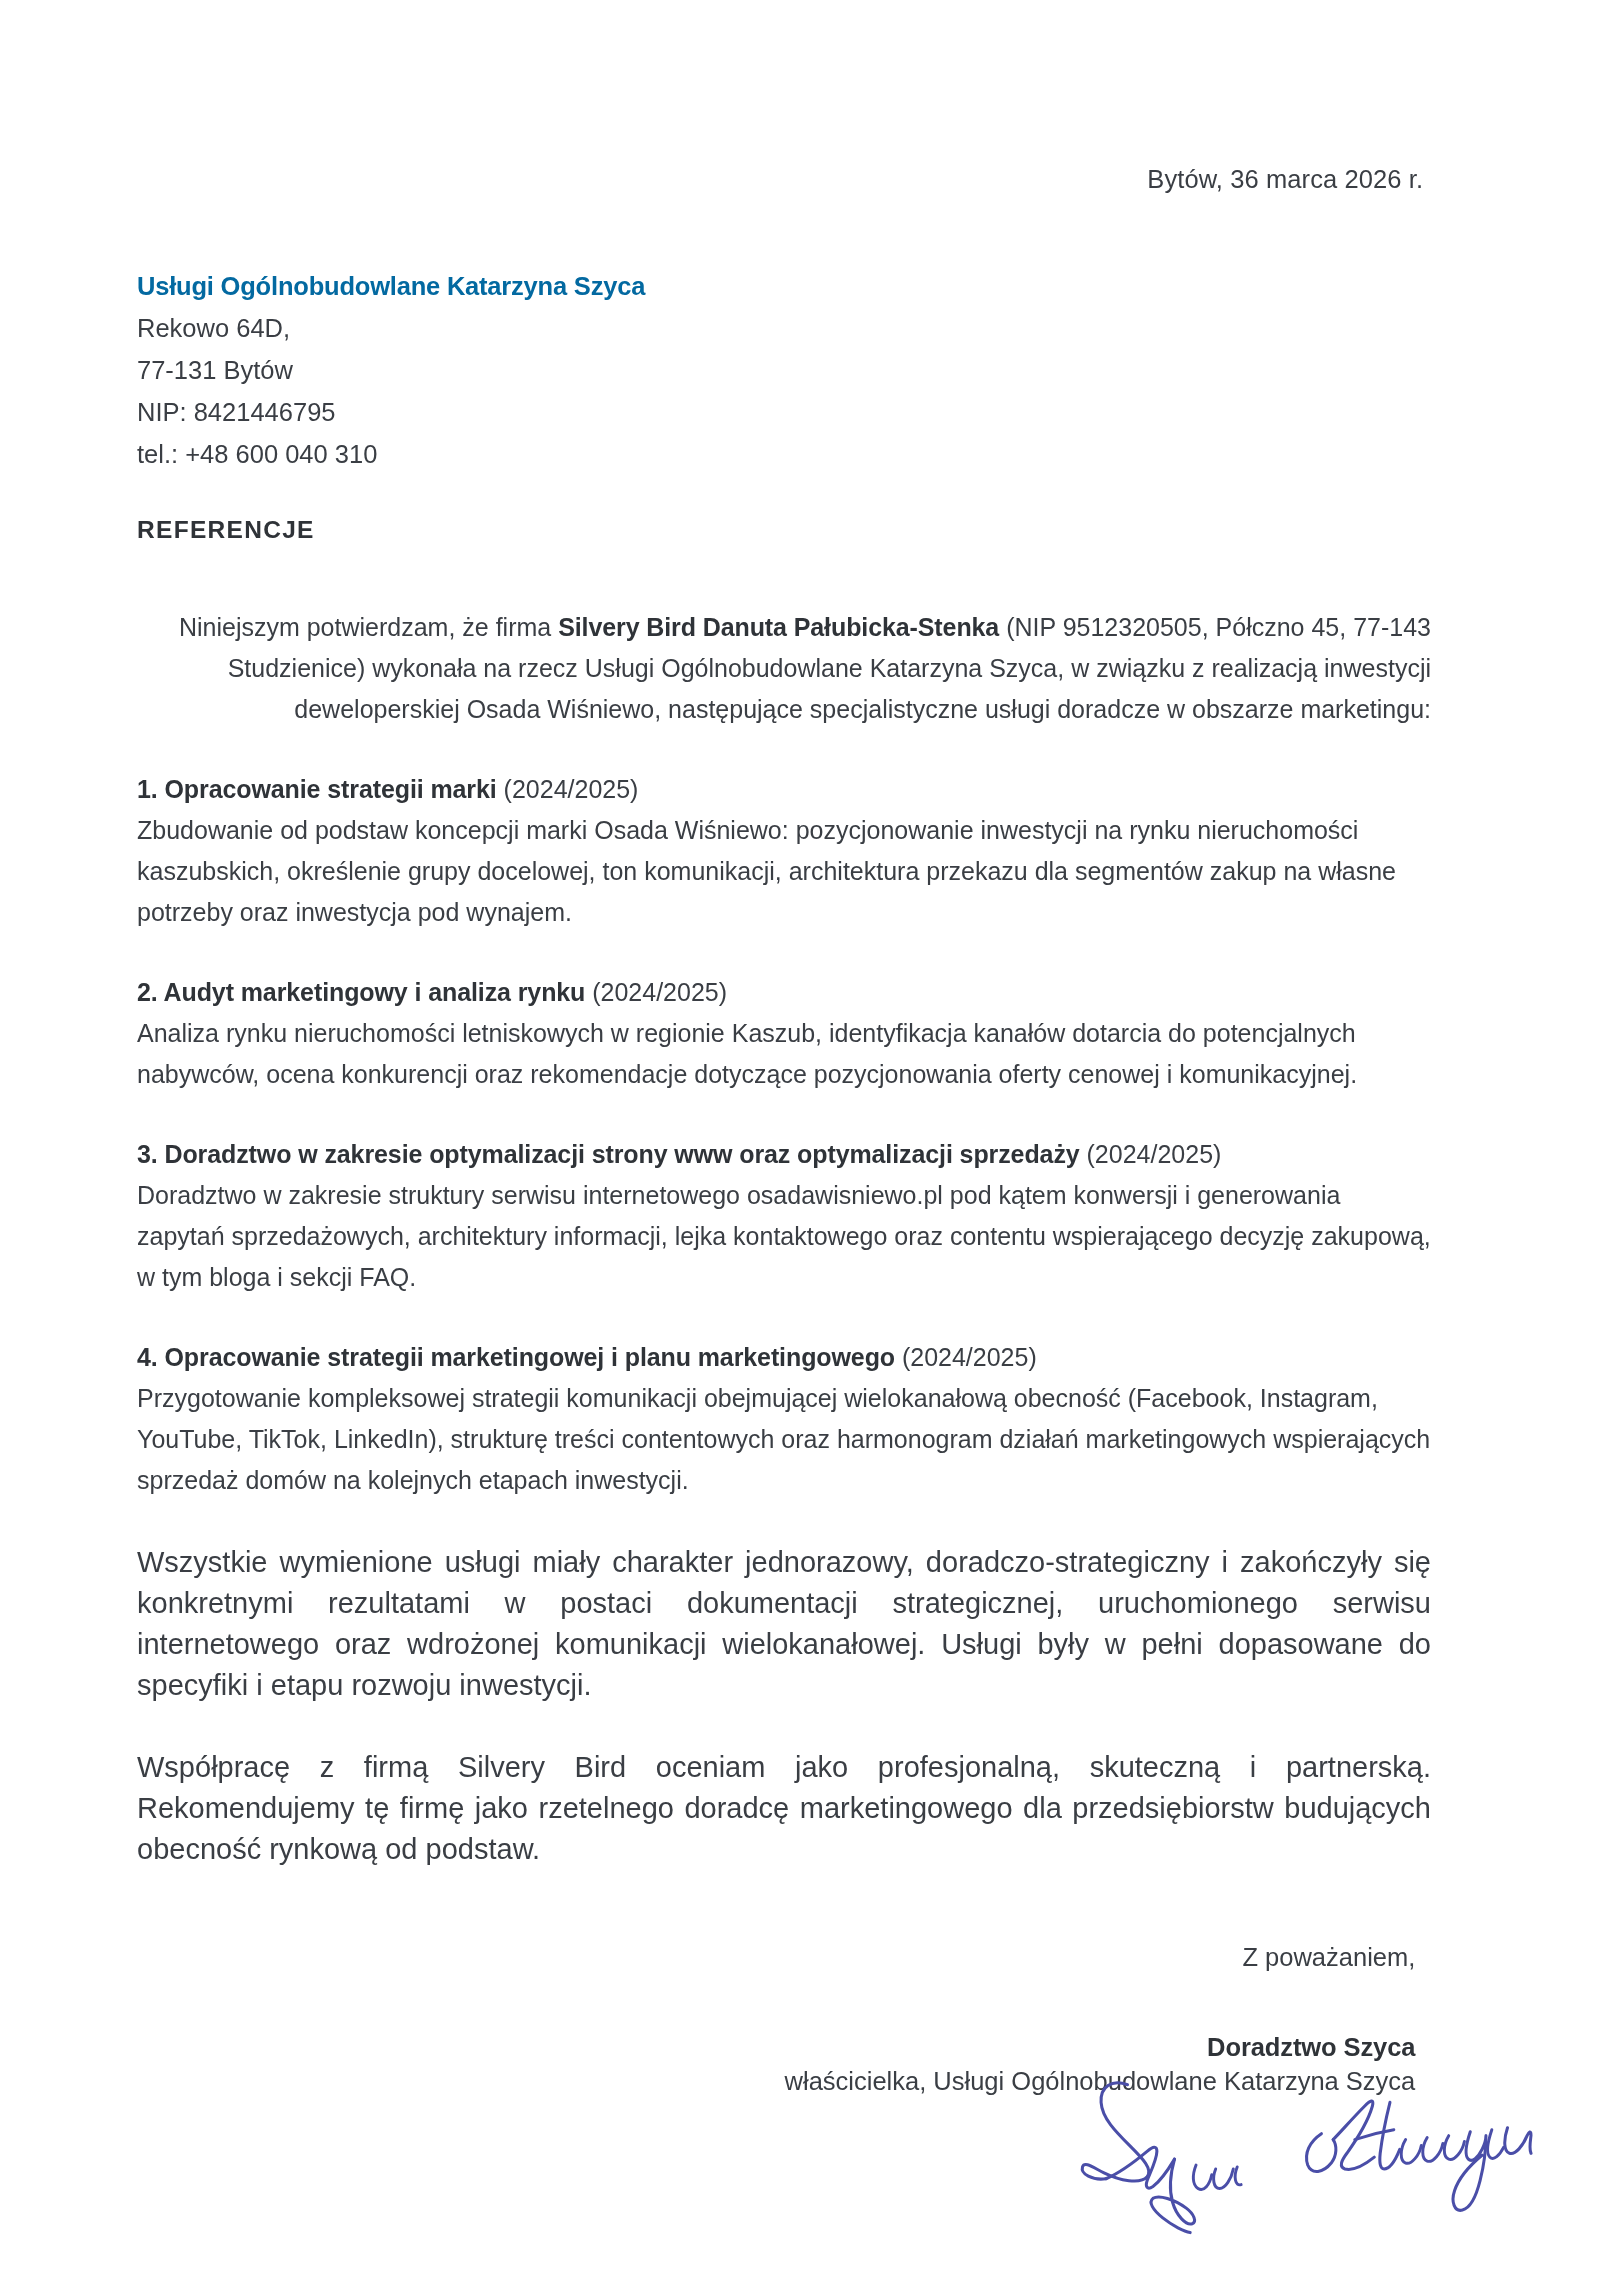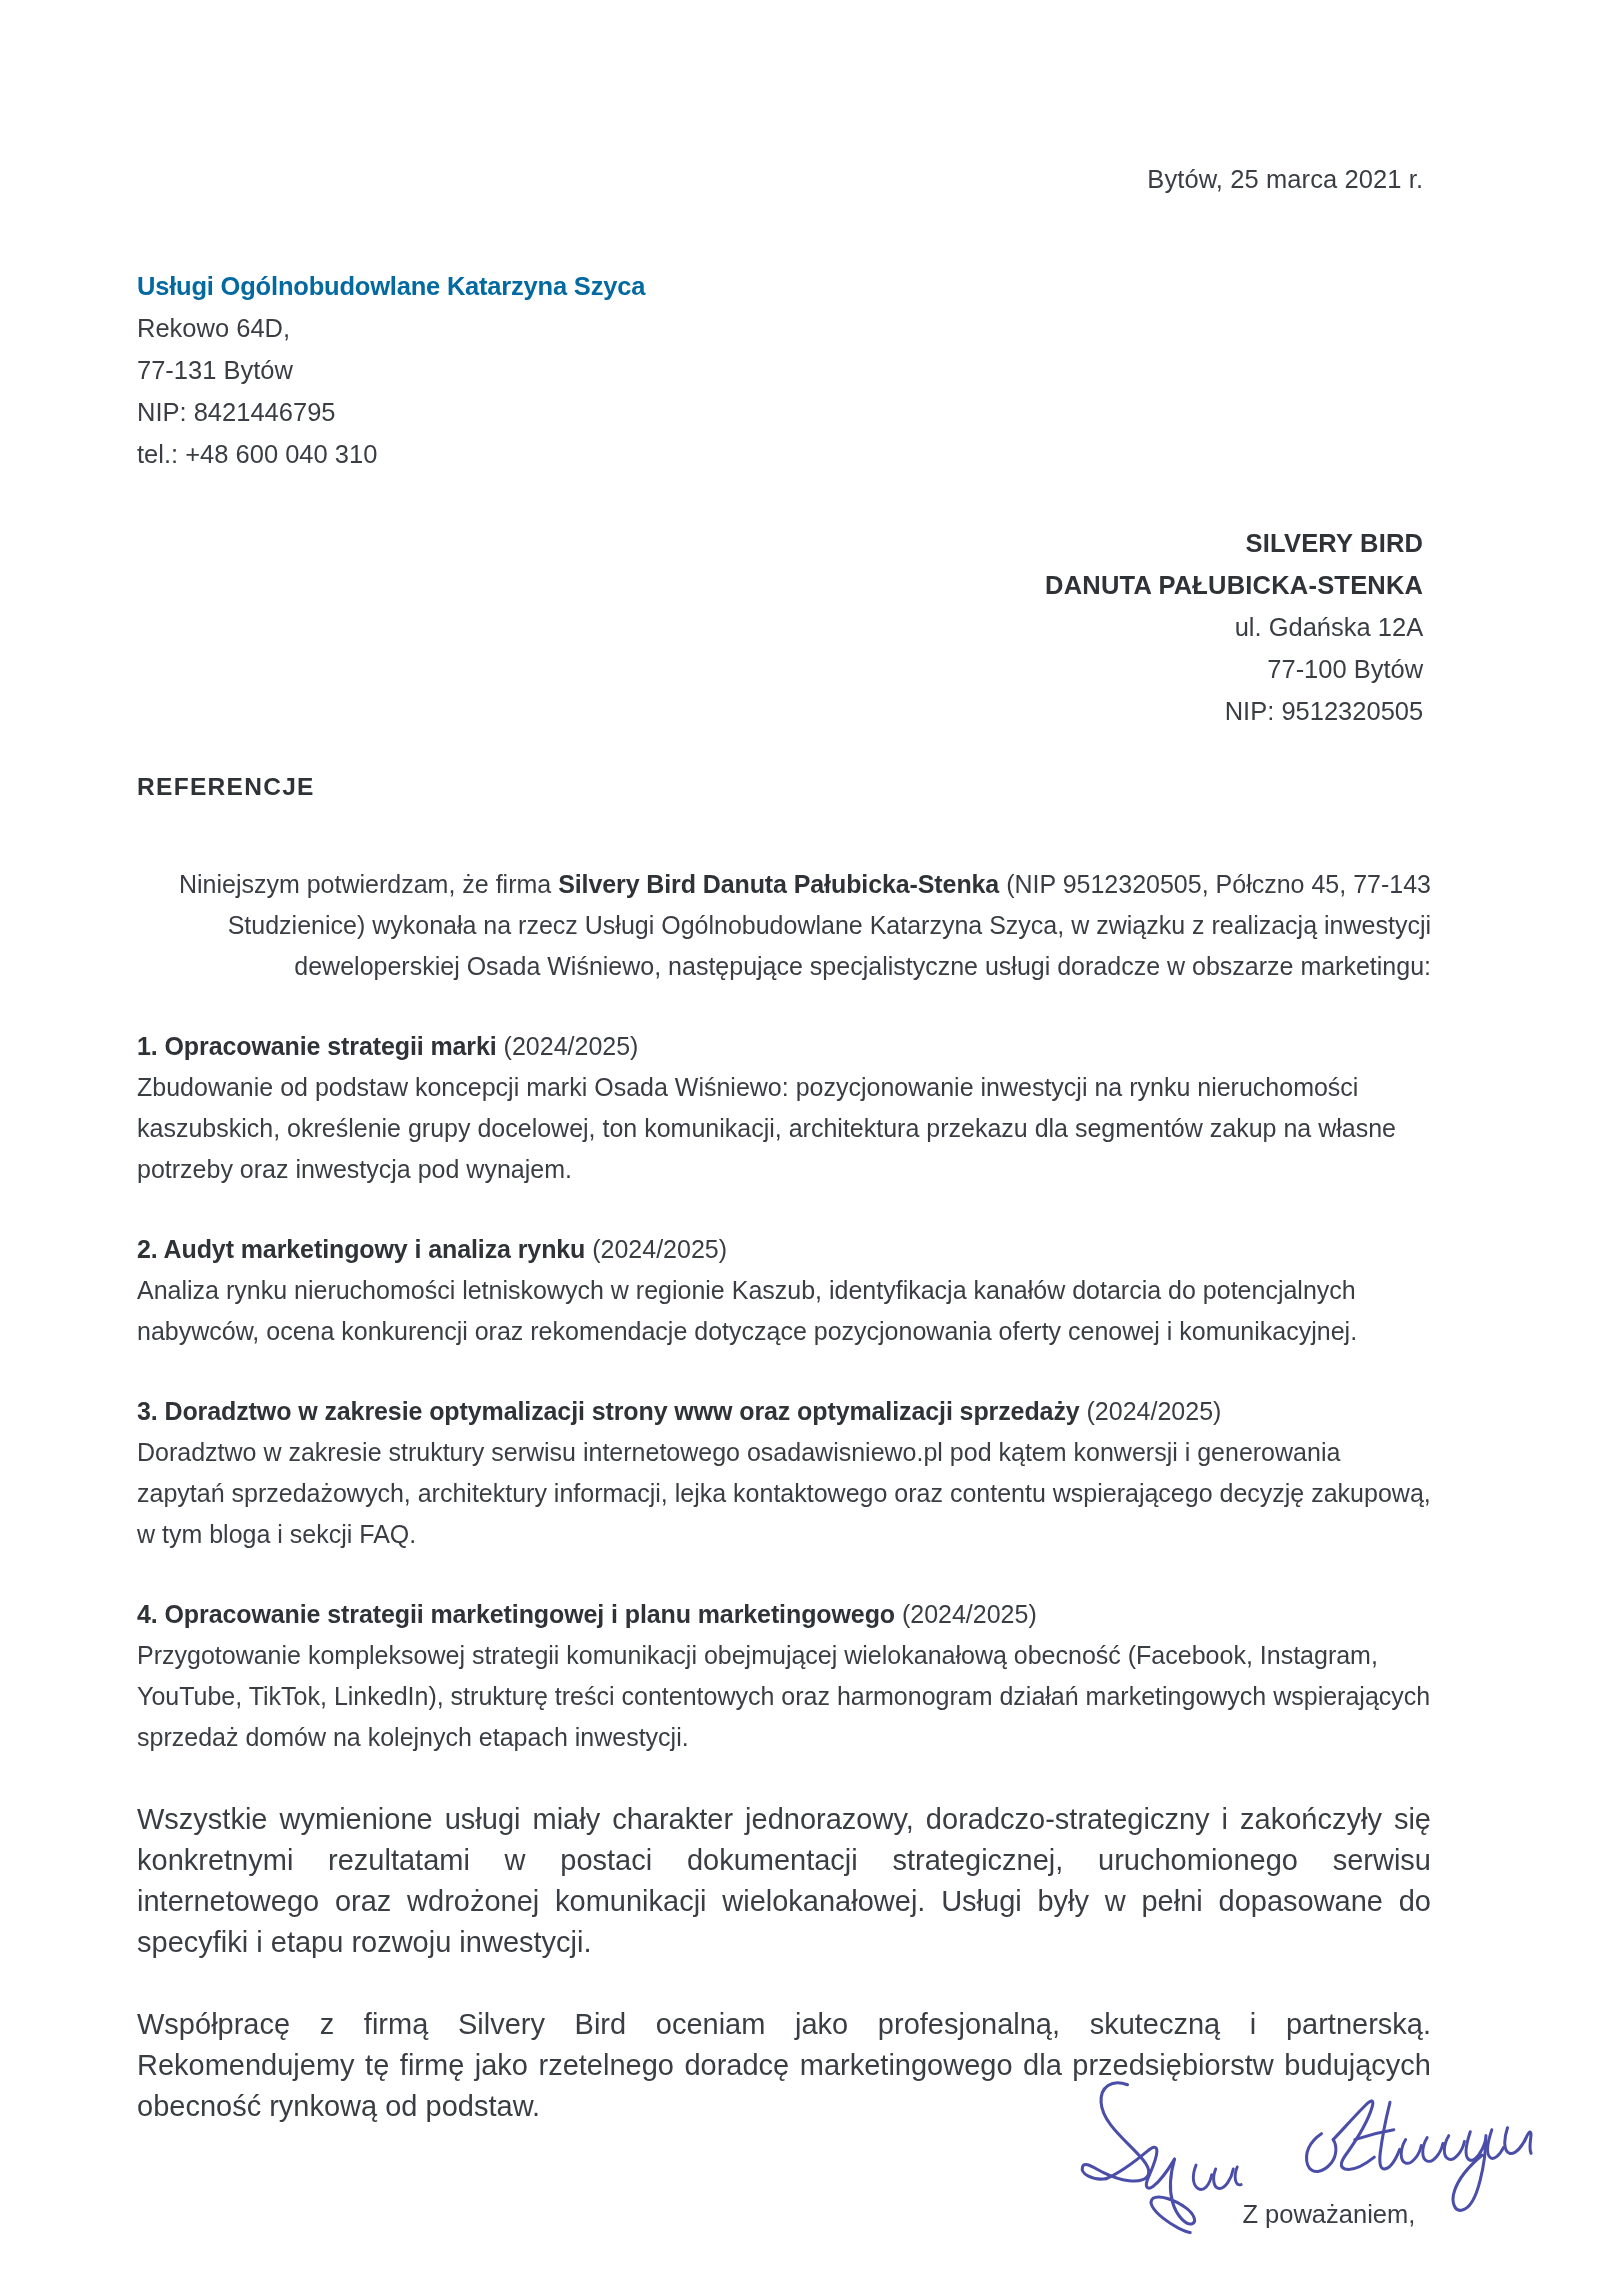--- a/index.html
+++ b/index.html
@@ -140,37 +140,30 @@
   }
   .signature-wrap svg { display: block; }
 </style>
 </head>
 <body>
 
 <div class="page">
 
   <div class="content">
 
-    <div class="date-line">Bytów, 25 marca 2021 r.</div>
+    <div class="date-line">Bytów, 36 marca 2026 r.</div>
 
     <div class="sender">
       <div class="strong">Usługi Ogólnobudowlane Katarzyna Szyca</div>
       <div>Rekowo 64D,</div>
       <div>77-131 Bytów</div>
       <div>NIP: 8421446795</div>
       <div>tel.: +48 600 040 310</div>
     </div>
 
-    <div class="recipient">
-      <div class="caps">SILVERY BIRD</div>
-      <div class="caps">DANUTA PAŁUBICKA-STENKA</div>
-      <div>ul. Gdańska 12A</div>
-      <div>77-100 Bytów</div>
-      <div>NIP: 9512320505</div>
-    </div>
 
     <div class="doc-title">REFERENCJE</div>
 
     <div class="intro"><span>Niniejszym potwierdzam, że firma </span><b>Silvery Bird Danuta Pałubicka-Stenka</b><span> (NIP 9512320505, Półczno 45, 77-143 Studzienice) wykonała na rzecz Usługi Ogólnobudowlane Katarzyna Szyca, w związku z realizacją inwestycji deweloperskiej Osada Wiśniewo, następujące specjalistyczne usługi doradcze w obszarze marketingu:</span></div>
 
     <div class="section">
       <div><span class="head">1. Opracowanie strategii marki</span><span class="years"> (2024/2025)</span></div>
       <span class="body">Zbudowanie od podstaw koncepcji marki Osada Wiśniewo: pozycjonowanie inwestycji na rynku nieruchomości kaszubskich, określenie grupy docelowej, ton komunikacji, architektura przekazu dla segmentów zakup na własne potrzeby oraz inwestycja pod wynajem.</span>
     </div>
 

